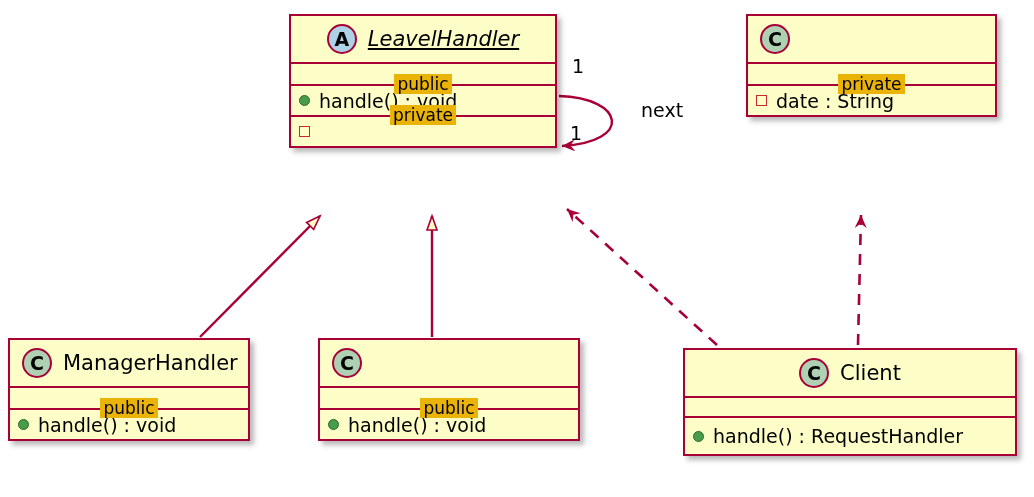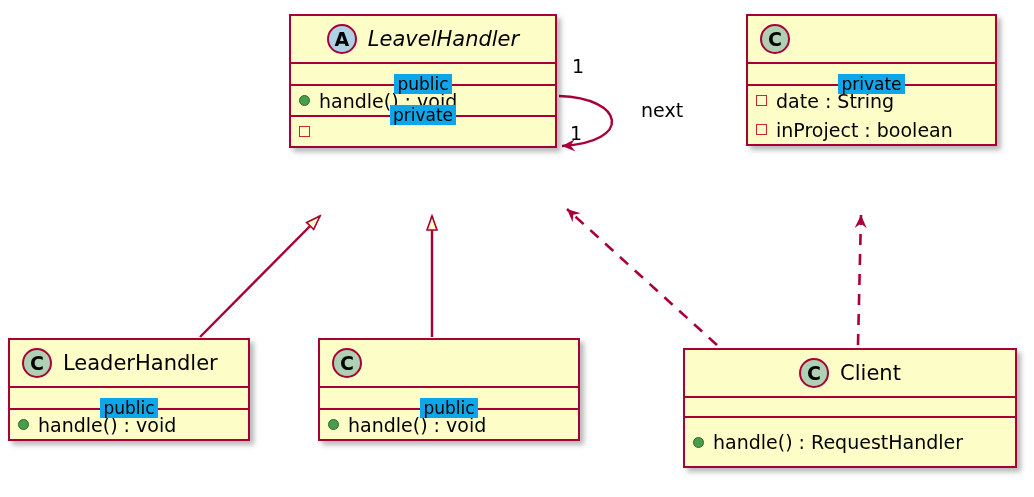--- a/index.html
+++ b/index.html
@@ -62,21 +62,21 @@
     margin-right: 11px;
     font-family: "DejaVu Sans", sans-serif;
   }
   .stereo-circle.abstract { background: #ADD1E5; }
   .stereo-circle.concrete { background: #ADD1B2; }
   .cls-name {
     font-size: 21px;
     color: #000000;
     white-space: nowrap;
   }
-  .cls-name.italic { font-style: italic; }
+  .cls-name.italic { font-style: italic; text-decoration: underline; }
 
   .divider {
     height: 0;
     border-top: 2px solid #A80036;
   }
   .section {
     position: relative;
     padding: 0;
   }
   .section.empty { height: 20px; }
@@ -84,21 +84,21 @@
     position: absolute;
     left: 0;
     right: 0;
     top: -12px;
     text-align: center;
     font-size: 17px;
     color: #000000;
     pointer-events: none;
   }
   .grouplabel span {
-    background: #0ea5e9;
+    background: #eab308;
     padding: 0 3px;
   }
   .member {
     display: flex;
     align-items: center;
     height: 29px;
     padding-left: 8px;
     font-size: 19px;
     color: #000000;
     white-space: nowrap;
@@ -202,31 +202,27 @@
     <div class="section empty"></div>
     <div class="divider"></div>
     <div class="section">
       <div class="grouplabel">
         <span>private</span>
       </div>
       <div class="member">
         <span class="vis private"></span>
         <span>date : String</span>
       </div>
-      <div class="member">
-        <span class="vis private"></span>
-        <span>inProject : boolean</span>
-      </div>
     </div>
   </div>
 
   <div class="uml-class" style="left:8px; top:338px; width:242px;">
     <div class="cls-header left-ish">
       <span class="stereo-circle concrete">C</span>
-      <span class="cls-name">LeaderHandler</span>
+      <span class="cls-name">ManagerHandler</span>
     </div>
     <div class="divider"></div>
     <div class="section empty"></div>
     <div class="divider"></div>
     <div class="section">
       <div class="grouplabel">
         <span>public</span>
       </div>
       <div class="member">
         <span class="vis public"></span>
@@ -255,20 +251,20 @@
 
   <div class="uml-class" style="left:683px; top:348px; width:334px;">
     <div class="cls-header">
       <span class="stereo-circle concrete">C</span>
       <span class="cls-name">Client</span>
     </div>
     <div class="divider"></div>
     <div class="section empty" style="height:18px;"></div>
     <div class="divider"></div>
     <div class="section">
-      <div class="member" style="height:48px;">
+      <div class="member" style="height:36px;">
         <span class="vis public"></span>
         <span>handle() : RequestHandler</span>
       </div>
     </div>
   </div>
 
 </div>
 
 </body></html>

